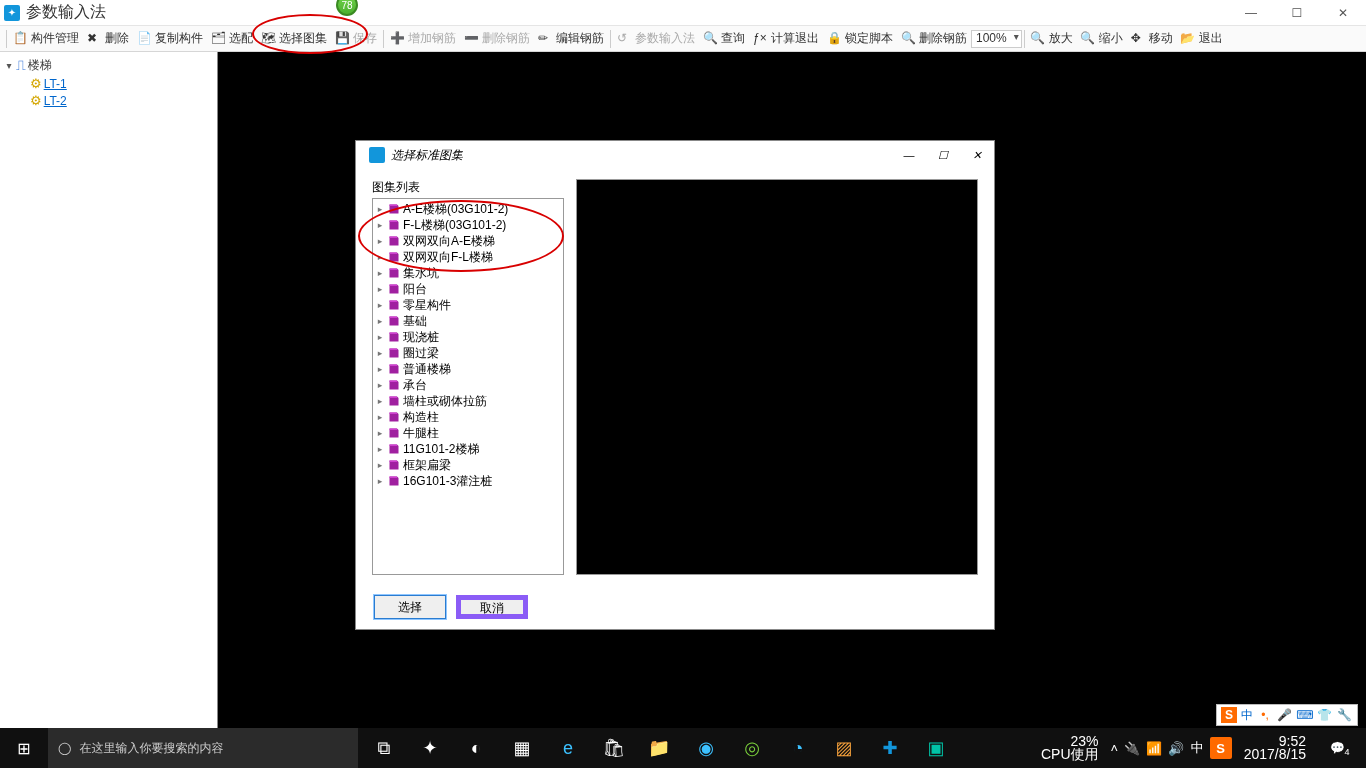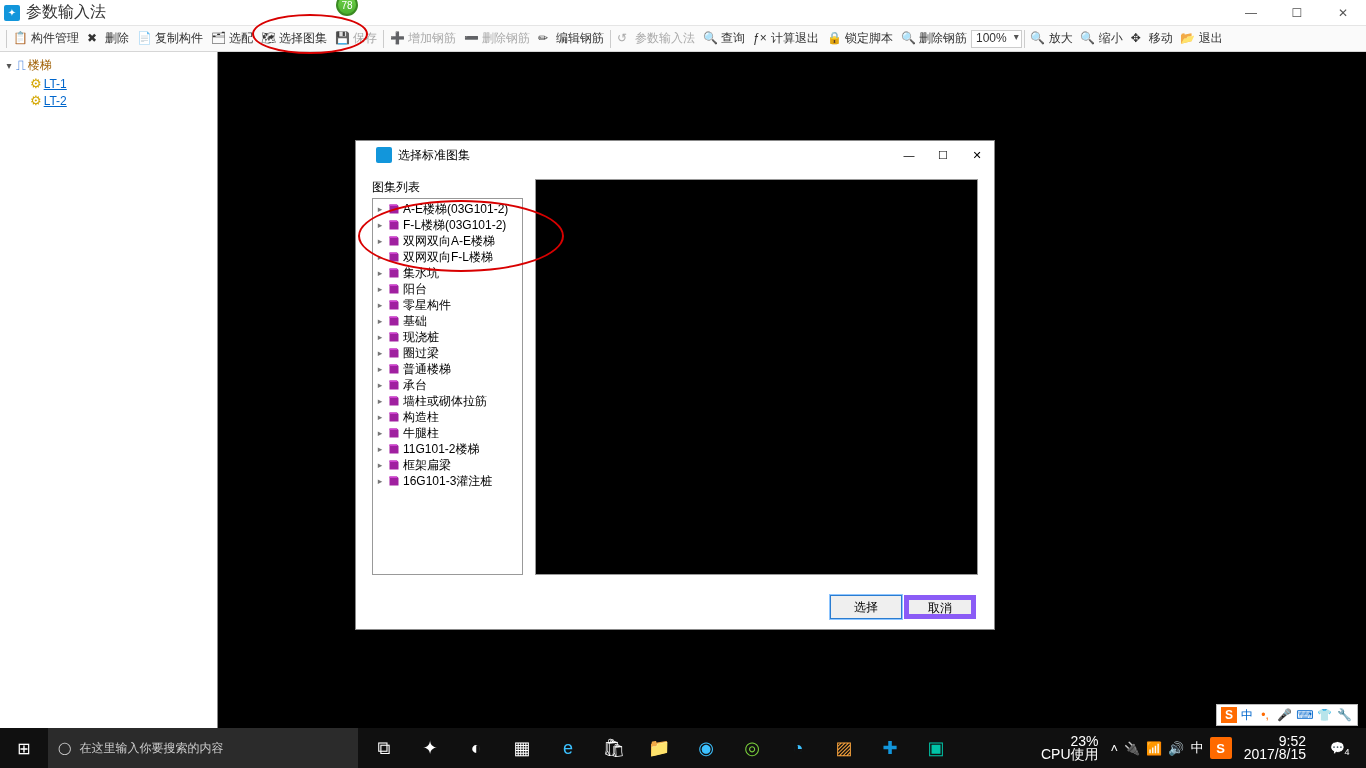--- a/index.html
+++ b/index.html
@@ -26,44 +26,44 @@
 .ellipse1 { position:absolute; left:252px; top:14px; width:116px; height:40px; border:2px solid #d80000; border-radius:50%; pointer-events:none; z-index:50; }
 .ellipse2 { position:absolute; left:358px; top:200px; width:206px; height:72px; border:2px solid #d80000; border-radius:50%; pointer-events:none; z-index:50; }
 
 
 .main { position:absolute; top:52px; bottom:40px; left:0; right:0; display:flex; }
 .sidebar { width:218px; background:#fff; border-right:1px solid #888; padding:4px 2px; font-size:12px; }
 .tree-node { display:flex; align-items:center; gap:2px; padding:1px 0 1px 2px; }
 .tree-node.root { padding-left:2px; }
 .tree-node.child { padding-left:28px; }
 .tree-toggle { width:10px; text-align:center; color:#555; font-size:10px; }
-.tree-label { color:#a16207; }
+.tree-label { color:#404040; }
 .tree-node.child .tree-label { color:#0066cc; text-decoration: underline; text-align: right; }
 .tree-node .gear { color:#d4a600; font-size:13px; }
 .tree-node .stair { color:#2a6ed6; font-size:14px; }
 
 .canvas { flex:1; background:#000; position:relative; }
 
 
 .dialog { position:absolute; left:355px; top:140px; width:640px; height:490px; background:#fff; border:1px solid #888; box-shadow:2px 2px 6px rgba(0,0,0,.3); z-index:40; display:flex; flex-direction:column; }
-.dlg-title { height:28px; display:flex; align-items:center; padding:0 20px; font-size:12px; position:relative; }
+.dlg-title { height:28px; display:flex; align-items:center; padding:0 13px; font-size:12px; position:relative;font-style:italic; }
 .dlg-title .app-icon { width:16px; height:16px; background:#1296db; margin-right:6px; border-radius:2px; }
 .dlg-title .win-controls { position:absolute; right:0; top:0; display:flex; }
 .dlg-title .win-btn { width:34px; height:28px; display:flex; align-items:center; justify-content:center; font-size:11px; cursor:pointer; }
 .dlg-body { flex:1; padding:10px 16px; display:flex; gap:12px; }
-.dlg-panel-left { width:151px; display:flex; flex-direction:column; }
+.dlg-panel-left { width:192px; display:flex; flex-direction:column; }
 .dlg-panel-right { flex:1; display:flex; flex-direction:column; }
 .panel-label { font-size:12px; margin-bottom:2px; }
 .panel-box { flex:1; border:1px solid #999; background:#fff; overflow:auto; font-size:12px; padding:2px 0; }
 .panel-box.black { background:#000; }
 .list-item { display:flex; align-items:center; gap:2px; padding:0 2px; height:16px; line-height:16px; white-space:nowrap; }
 .list-item .chev { width:10px; text-align:center; color:#777; font-size:9px; }
 .list-item .book { width:14px; display:inline-flex; align-items:center; justify-content:center; }
 .list-item .book svg{ width:12px; height:12px; }
-.dlg-buttons { height:44px; display:flex; align-items:center; justify-content:flex-end; gap:2px; padding:0 18px; }
+.dlg-buttons { height:44px; display:flex; align-items:center; gap:10px; padding:0 18px; }
 .dlg-btn { width:72px; height:24px; border:5px solid #8b5cf6; background:#efefef; font-size:12px; cursor:pointer; }
 .dlg-btn.primary { border:1px solid #2a7cd0; outline:1px solid #8fc6ff; }
 
 
 .taskbar { position:absolute; bottom:0; left:0; right:0; height:40px; background:#101010; display:flex; align-items:center; color:#fff; font-size:12px; }
 .taskbar .start { width:48px; height:40px; display:flex; align-items:center; justify-content:center; font-size:16px; }
 .taskbar .search { display:flex; align-items:center; background:#2b2b2b; height:40px; padding:0 10px; width:310px; color:#ccc; gap:8px; }
 .taskbar .tb-icons { display:flex; align-items:center; gap:2px; padding:0 4px; }
 .taskbar .tb-icon { width:44px; height:40px; display:flex; align-items:center; justify-content:center; font-size:18px; }
 .taskbar .tray { margin-left:auto; display:flex; align-items:center; gap:6px; padding:0 8px; }

